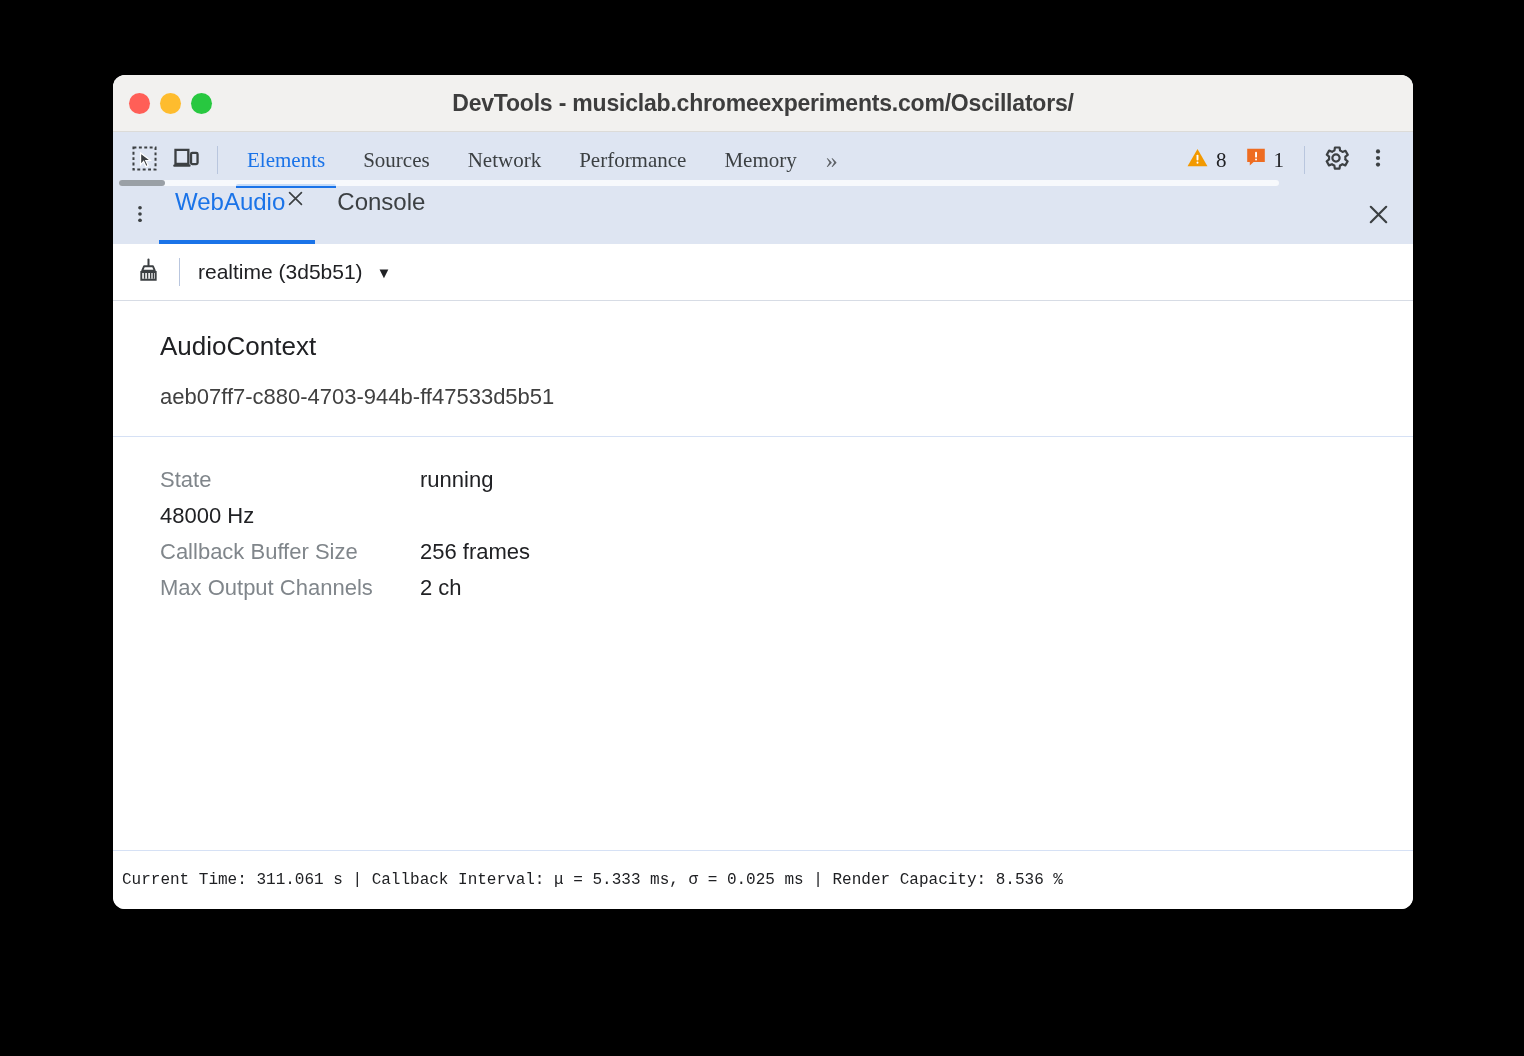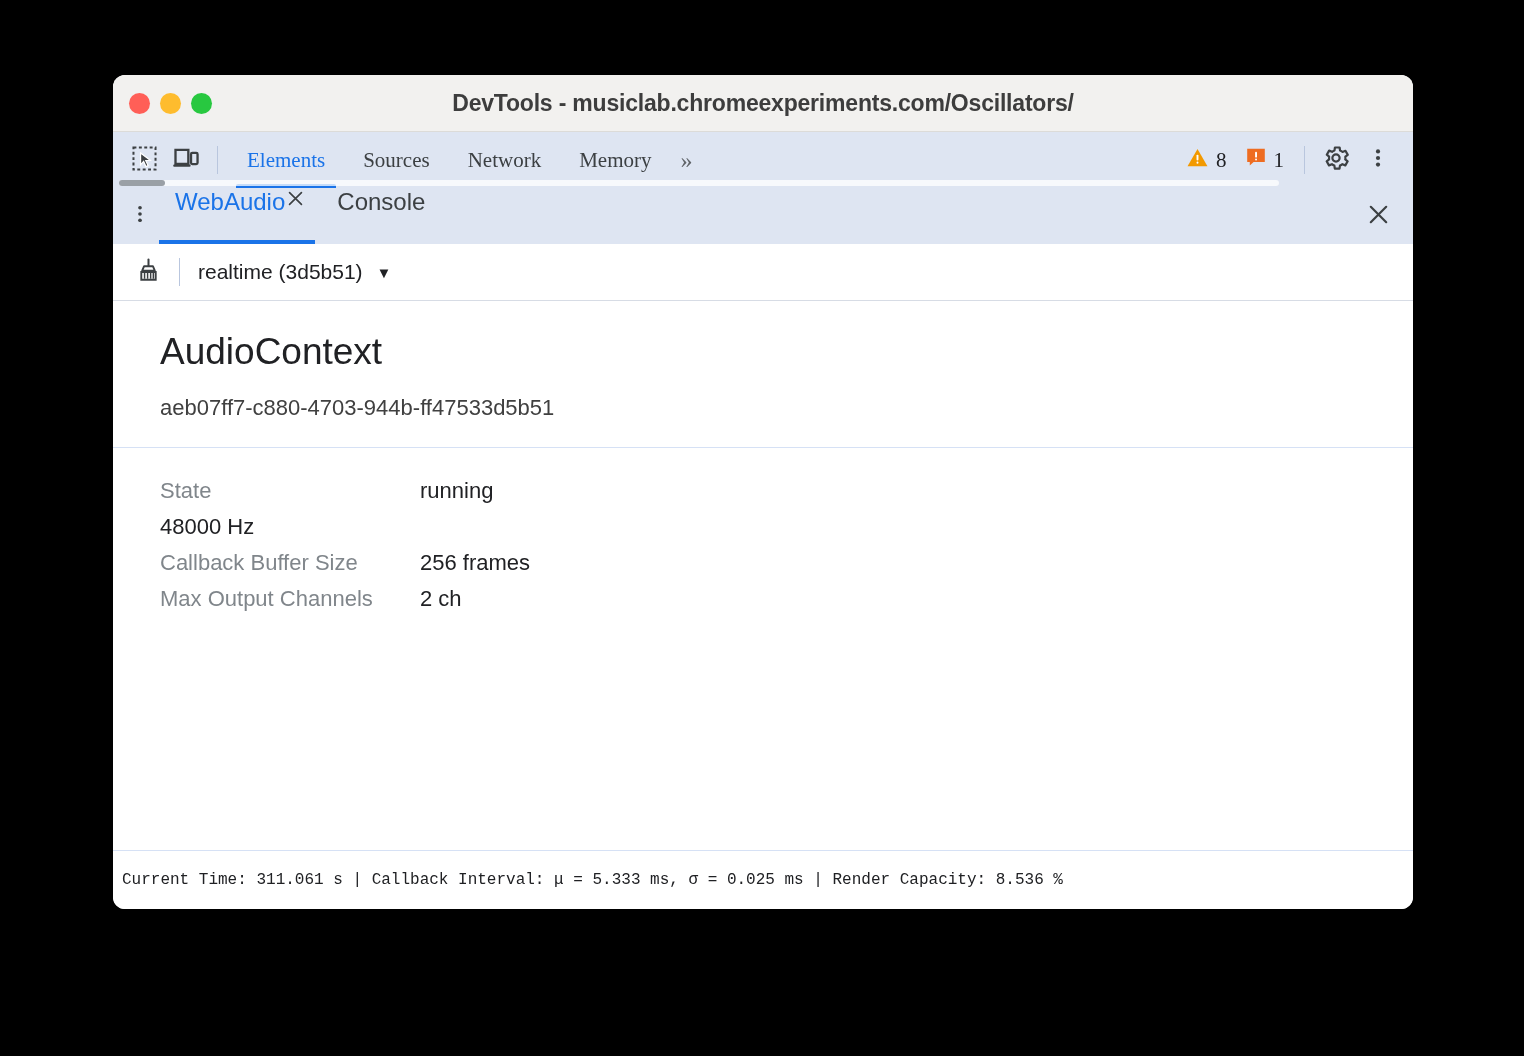--- a/index.html
+++ b/index.html
@@ -236,21 +236,21 @@
     background: #ffffff;
     overflow: hidden;
     display: flex;
     flex-direction: column;
   }
   .ctx-header {
     padding: 30px 0 26px 47px;
     border-bottom: 1px solid #d6e1f5;
   }
   .ctx-title {
-    font-size: 37px;
+    font-size: 26px;
     color: #202124;
     margin-bottom: 22px;
   }
   .ctx-id {
     font-size: 22px;
     color: #404040;
   }
   .props {
     padding: 30px 0 0 47px;
   }
@@ -323,20 +323,23 @@
       <div class="vsep"></div>
 
       <div class="maintab active">
         <span>Elements</span>
       </div>
       <div class="maintab">
         <span>Sources</span>
       </div>
       <div class="maintab">
         <span>Network</span>
+      </div>
+      <div class="maintab">
+        <span>Performance</span>
       </div>
       <div class="maintab">
         <span>Memory</span>
       </div>
       <div class="chev-more">»</div>
 
       <div class="spacer"></div>
 
       <div class="badge-group">
         <div class="badge">

